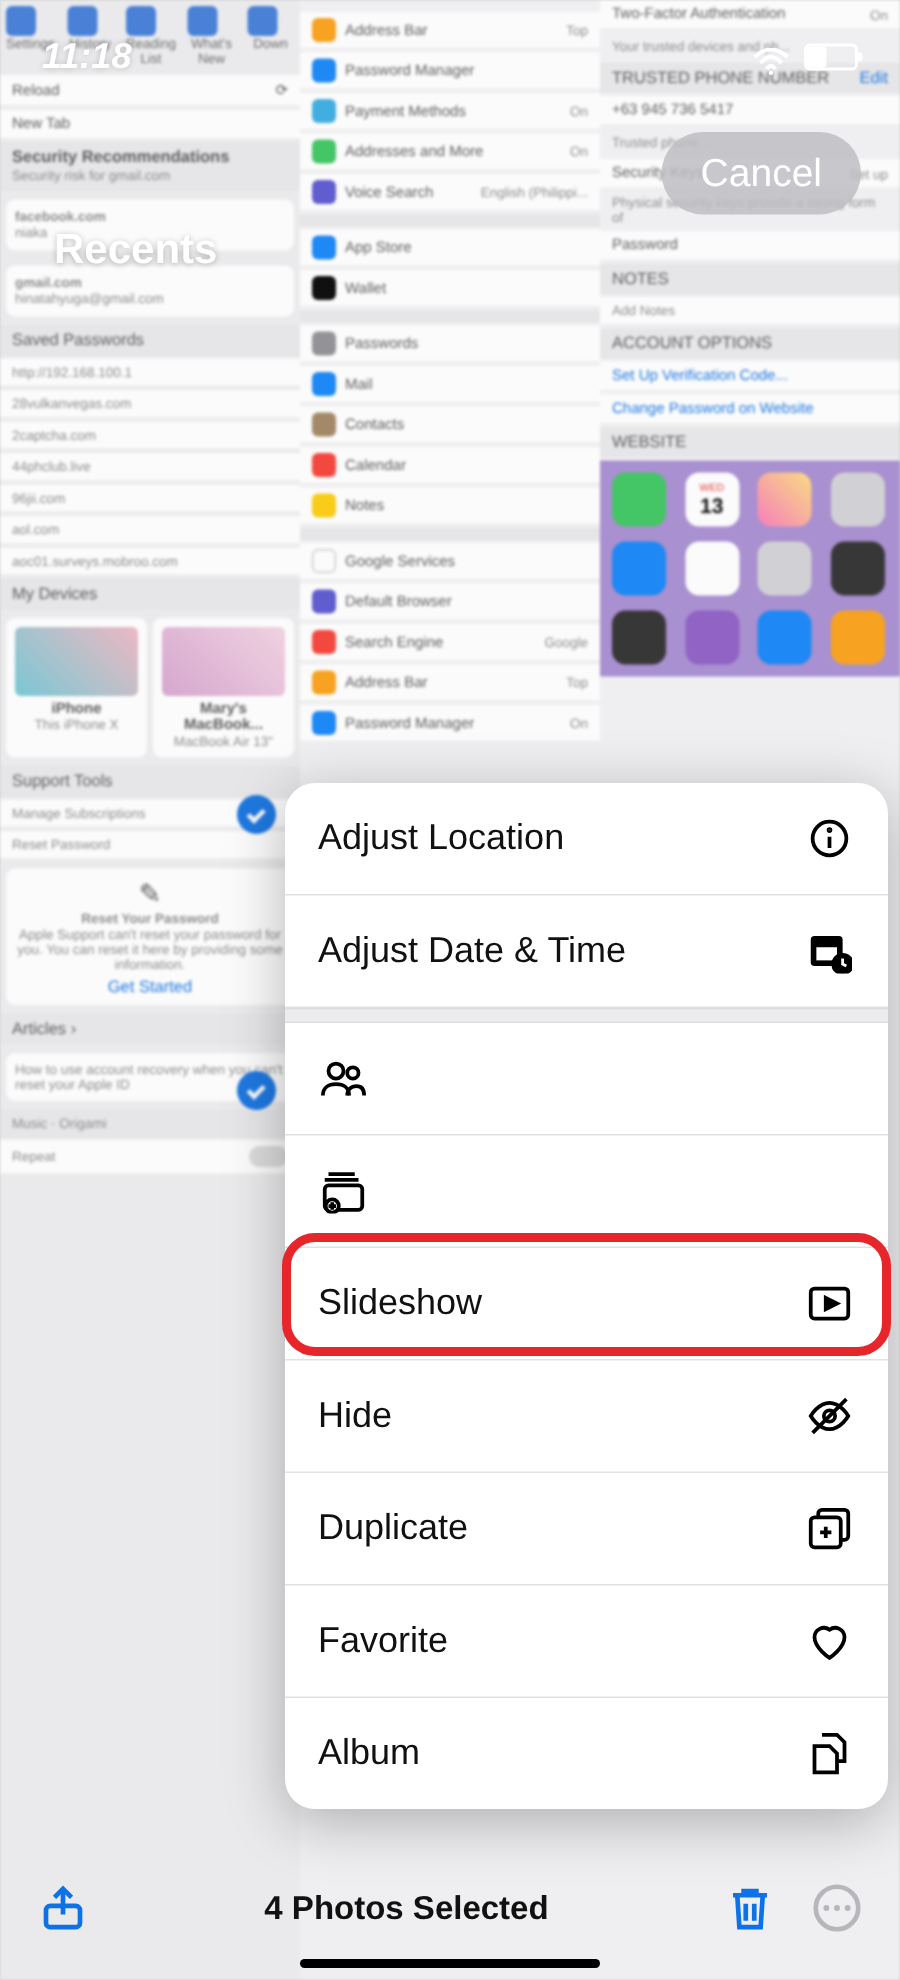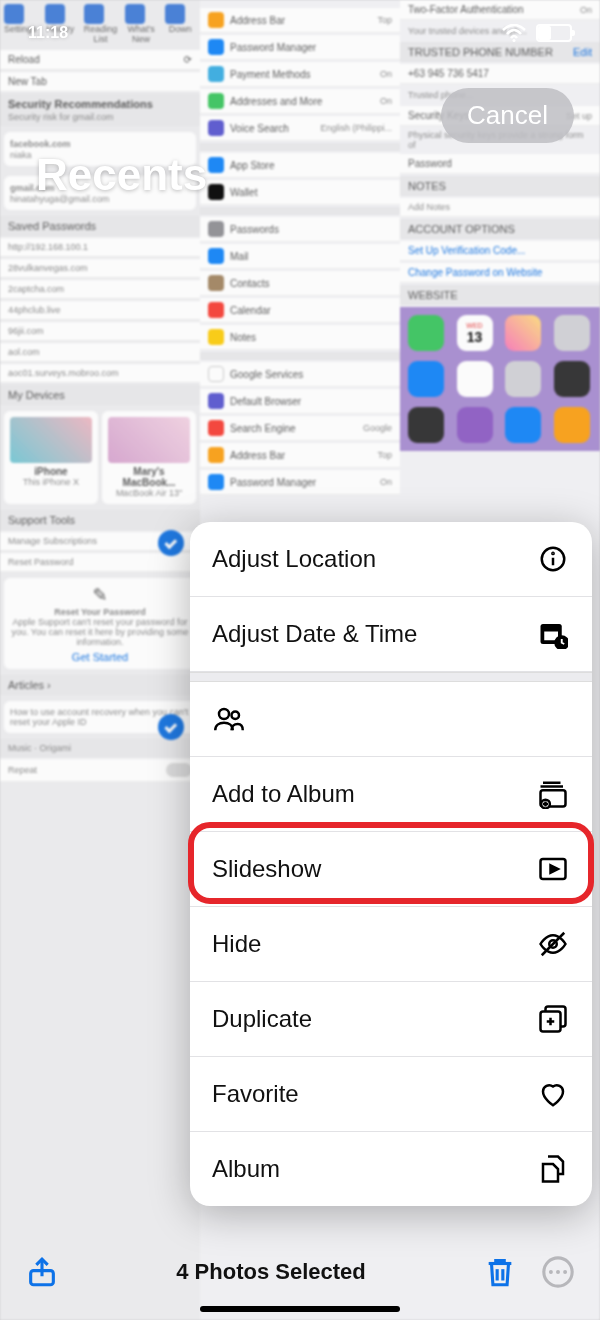--- a/index.html
+++ b/index.html
@@ -34,33 +34,34 @@
   .appgrid { background:#a78ad3; padding:8px; display:grid; grid-template-columns:repeat(4,1fr); gap:10px;}
   .appgrid .app { width:36px; height:36px; border-radius:9px; background:#fff;}
   .appgrid .app.green{background:#34c759;} .appgrid .app.blue{background:#0a84ff;}
   .appgrid .app.gray{background:#d1d1d6;} .appgrid .app.dark{background:#2b2b2c;}
   .appgrid .app.orange{background:#ff9f0a;}
 
   
   .status-bar {
     position:absolute; top:24px; left:0; right:0;
     display:flex; justify-content:space-between; align-items:center;
-    padding:0 28px; color:#fff; font-weight:600; font-size:16px;
+    padding:0 28px; color:#fff; font-weight:600; font-size:24px;
     text-shadow: 0 0 4px rgba(0,0,0,.2);
+    font-style: italic;
   }
   .status-right { display:flex; gap:10px; align-items:center; }
   .wifi, .batt { display:inline-block; }
   .wifi { width:24px; height:18px; }
   .batt { width:36px; height:18px; border:2px solid #fff; border-radius:4px; position:relative;}
   .batt::after { content:""; position:absolute; right:-5px; top:4px; width:3px; height:6px; background:#fff; border-radius:0 2px 2px 0;}
   .batt i { display:block; width:40%; height:100%; background:#fff; border-radius:2px;}
 
   .title-recents {
     position:absolute; left:36px; top:150px;
-    color:#fff; font-size:44px; font-weight:700;
+    color:#fff; font-size:28px; font-weight:700;
     text-shadow:0 1px 4px rgba(0,0,0,.25);
     text-align:right;
   }
 
   .cancel {
     position:absolute; top:88px; right:26px;
     background:rgba(190,190,195,.85); color:#fff;
     padding:12px 26px; border-radius:30px; font-size:26px; font-weight:500;
   }
 
@@ -348,21 +349,20 @@
     <span class="as-icon">
       <svg viewBox="0 0 24 24">
           <circle cx="8" cy="8" r="4"></circle>
           <circle cx="17" cy="9" r="3"></circle>
           <path d="M1 21c0-4 3-6 7-6s7 2 7 6"></path>
           <path d="M14 21c0-3 2-5 5-5s4 2 4 5"></path>
         </svg>
     </span>
   </div>
   <div class="as-item">
-    <span>Add to Album</span>
     <span class="as-icon">
       <svg viewBox="0 0 24 24">
           <path d="M4 3h14"></path>
           <path d="M2 6h18"></path>
           <rect x="2" y="9" width="20" height="13" rx="2"></rect>
           <circle cx="6" cy="20" r="3.5" fill="#fff" stroke="#000"></circle>
           <path d="M6 18v4M4 20h4" stroke="#000"></path>
         </svg>
     </span>
   </div>

